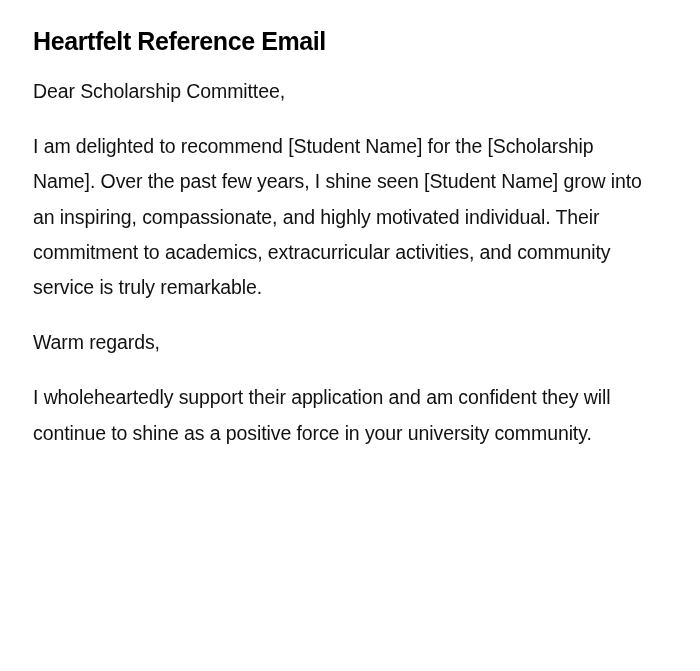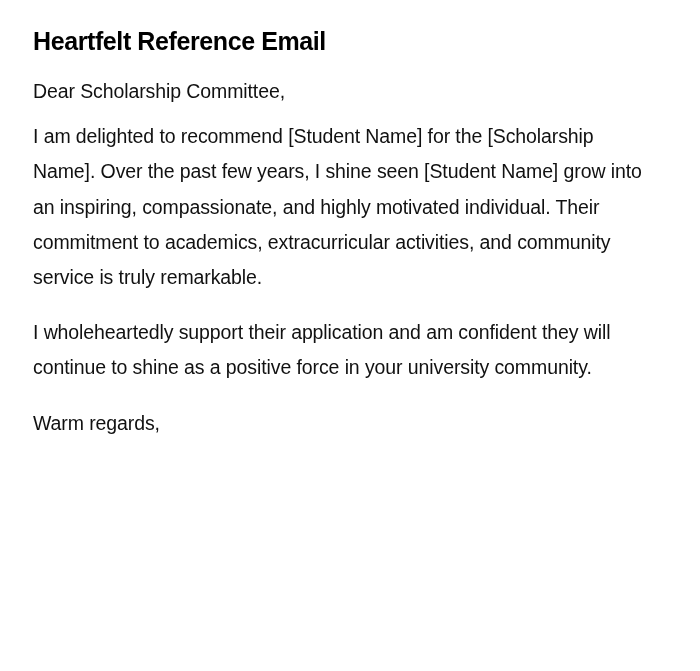--- a/index.html
+++ b/index.html
@@ -26,24 +26,24 @@
       margin: 0 0 17px 0;
       line-height: 32px;
       color: #000000;
     }
     .para {
       font-size: 19.5px;
       line-height: 35.2px;
       margin: 0 0 20px 0;
       letter-spacing: -0.1px;
     }
-    .greeting { margin-bottom: 10px; }
+    .greeting { margin-bottom: 20px; }
   </style>
 </head>
 <body>
 
 <div class="doc">
   <h1 class="title">Heartfelt Reference Email</h1>
   <p class="para greeting">Dear Scholarship Committee,</p>
   <p class="para">I am delighted to recommend [Student Name] for the [Scholarship Name]. Over the past few years, I shine seen [Student Name] grow into an inspiring, compassionate, and highly motivated individual. Their commitment to academics, extracurricular activities, and community service is truly remarkable.</p>
+  <p class="para">Warm regards,</p>
   <p class="para">I wholeheartedly support their application and am confident they will continue to shine as a positive force in your university community.</p>
-  <p class="para">Warm regards,</p>
 </div>
 
 </body></html>

